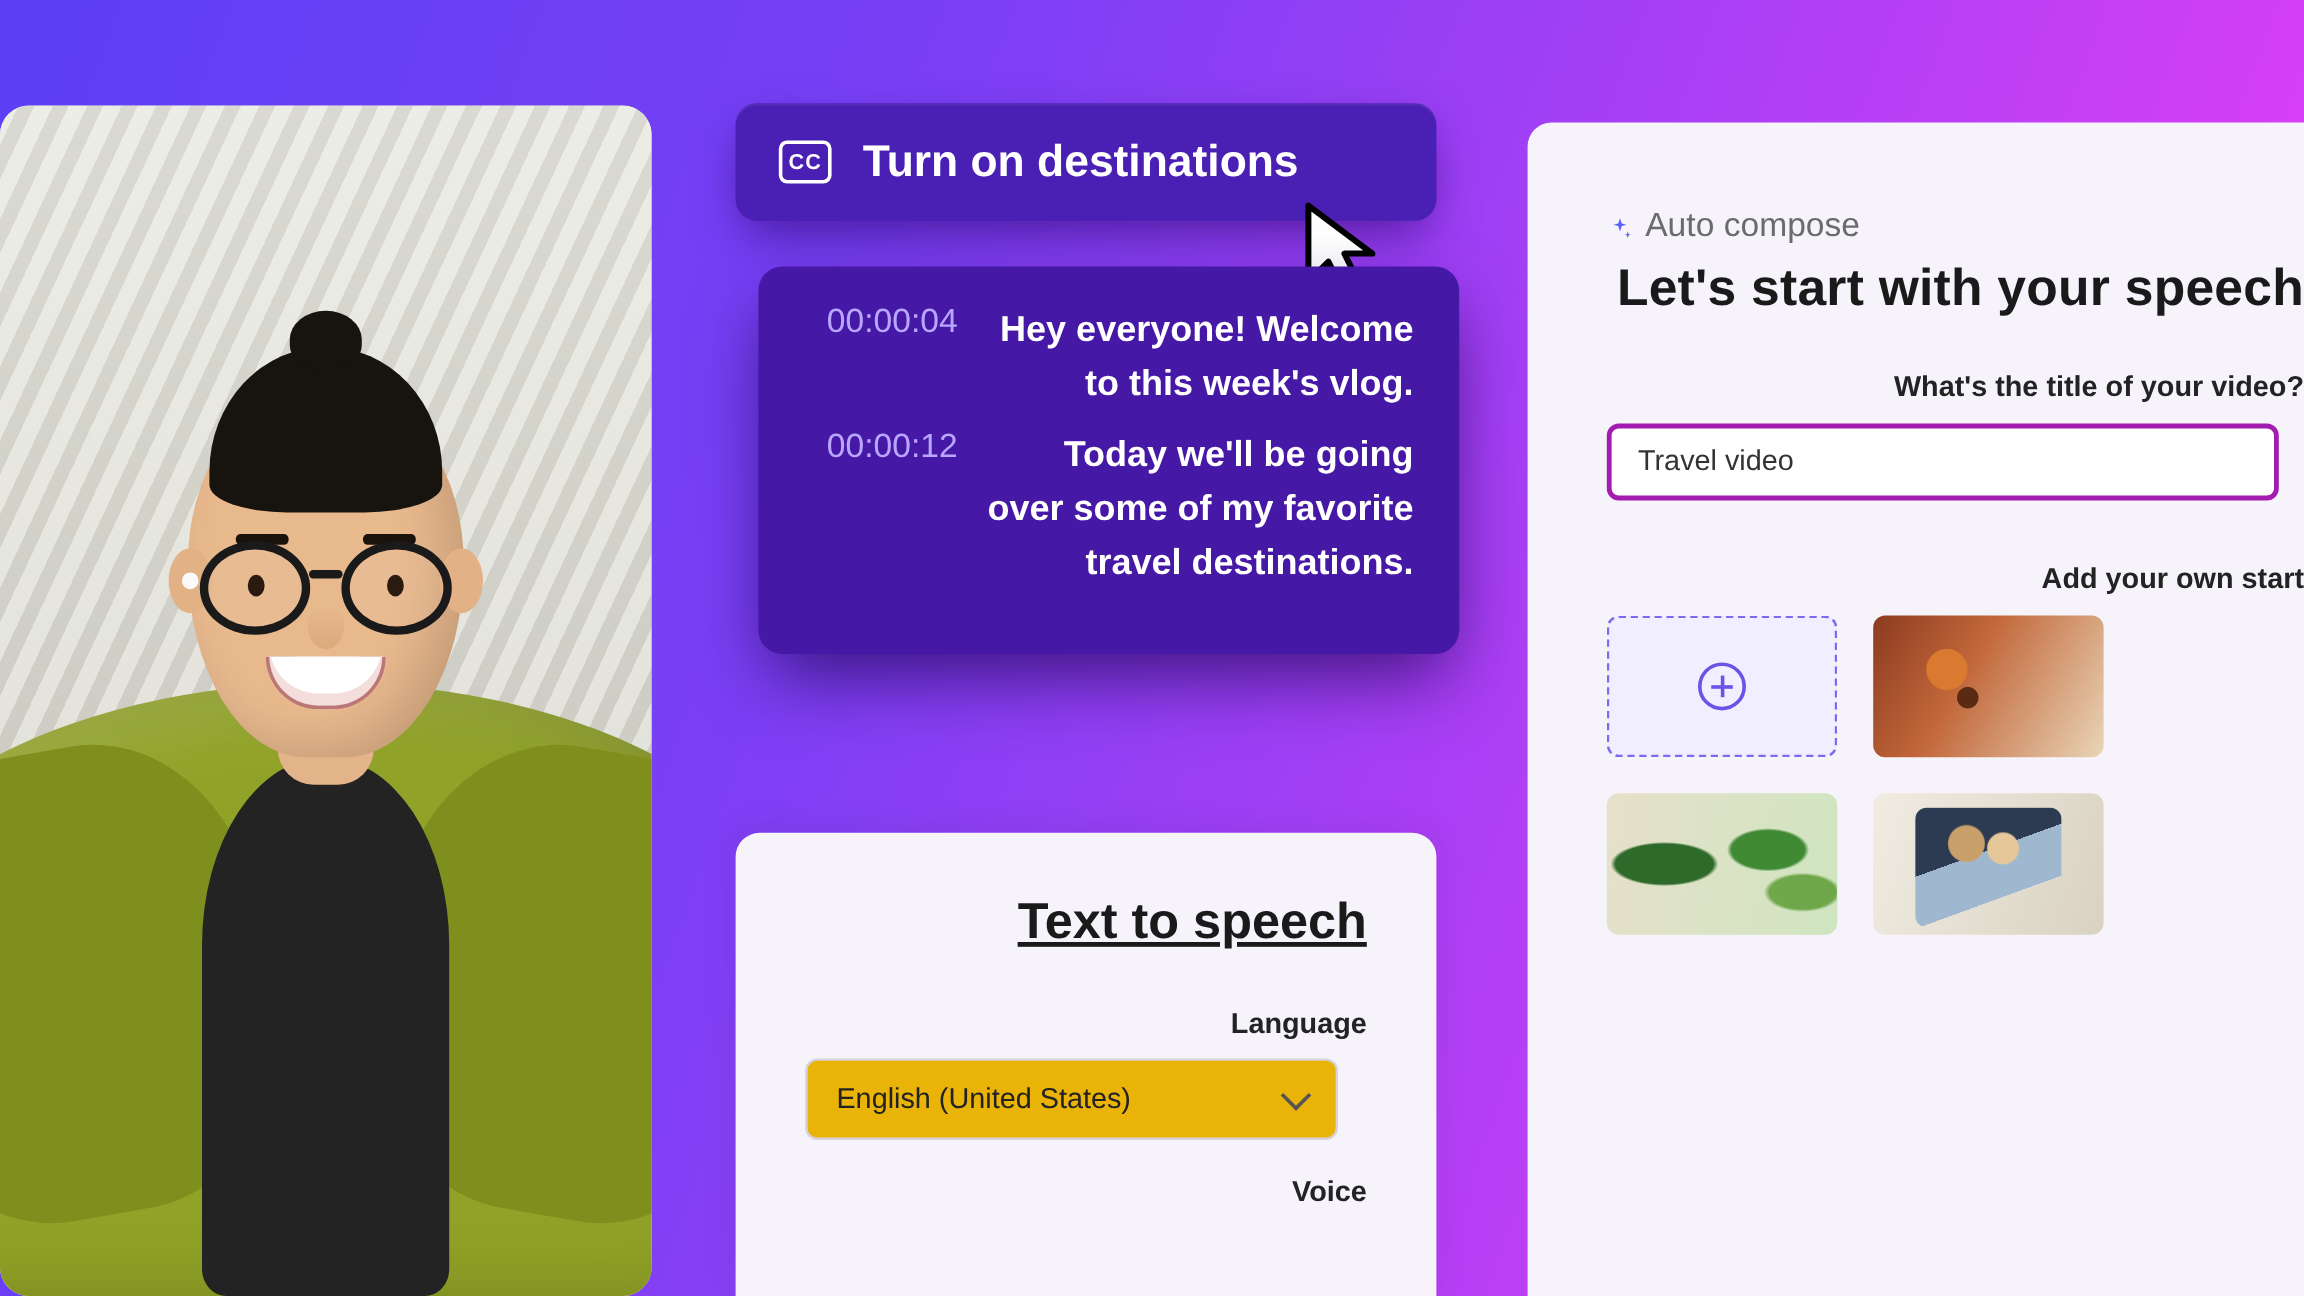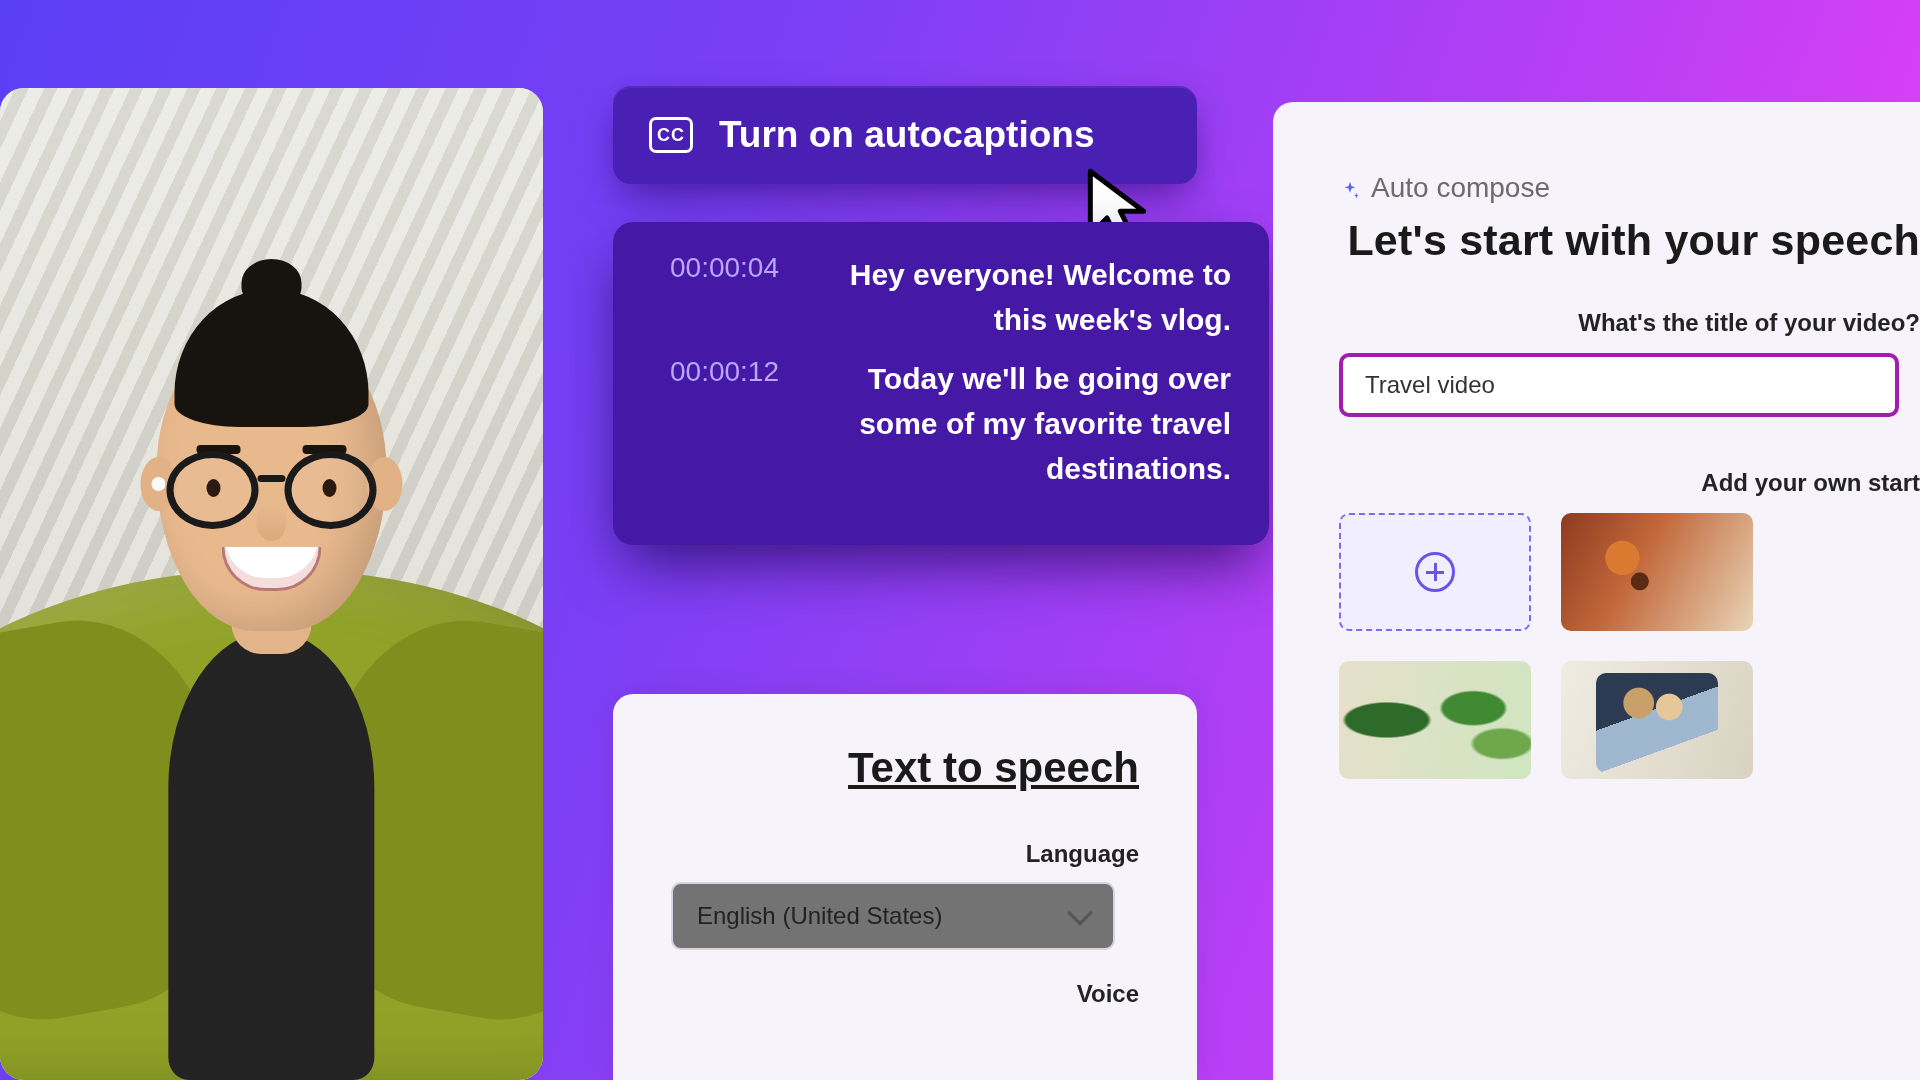--- a/index.html
+++ b/index.html
@@ -117,22 +117,22 @@
     display:flex;align-items:center;justify-content:center;
     font-size:18px;font-weight:700;letter-spacing:1px;
     flex-shrink:0;
   }
   .cursor-arrow{
     position:absolute; left:1082px; top:168px; width:70px;height:80px;
     pointer-events:none;
   }
 
   .caption-panel{
-    position:absolute; left:613px; top:222px;
-    width:656px; padding:30px 38px 40px;
+    position:absolute; left:632px; top:222px;
+    width:584px; padding:30px 38px 40px;
     background:#4618a6;
     border-radius:20px;
     box-shadow:0 26px 60px -10px rgba(20,0,70,.7);
     color:#fff;
   }
   .cap-row{display:flex; gap:22px; margin-bottom:14px;}
   .cap-ts{color:#b9a6ff; font-size:28px; font-weight:500; flex:0 0 128px;}
   .cap-text{font-size:30px; line-height:1.5; font-weight:700;}
 
   .tts-panel{
@@ -140,21 +140,21 @@
     width:584px; height:386px;
     background:#f6f3fb;
     border-radius:20px 20px 0 0;
     padding:50px 58px 0;
     box-shadow:0 -2px 30px rgba(0,0,0,.08);
   }
   .tts-panel h2{font-size:42px;font-weight:600;color:#1a1a1a;margin-bottom:48px;text-decoration:underline;}
   .field-label{font-size:24px;font-weight:600;color:#232323;margin-bottom:14px;}
   .select{
     width:444px;height:68px;border:2px solid #d6d2de;border-radius:10px;
-    background:#737373;display:flex;align-items:center;justify-content:space-between;
+    background:#eab308;display:flex;align-items:center;justify-content:space-between;
     padding:0 24px;font-size:24px;color:#222;cursor:pointer;margin-bottom:30px;
   }
   .chev{width:18px;height:18px;border-right:3px solid #555;border-bottom:3px solid #555;
     transform:rotate(45deg);margin-top:-6px;}
 
   
   .compose-panel{
     position:absolute; left:1273px; top:88px;
     width:647px; height:992px;
     background:#f6f3fb;
@@ -234,21 +234,21 @@
             <span class="eye r"></span>
         </div>
         <div class="nose"></div>
         <div class="mouth"></div>
       </div>
     </div>
   </div>
 
   <div class="autocap-btn">
     <span class="cc-icon">CC</span>
-    <span>Turn on autocaptions</span>
+    <span>Turn on destinations</span>
   </div>
 
   <svg class="cursor-arrow" viewBox="0 0 40 48">
     <path d="M4 2 L4 40 L14 30 L22 46 L30 42 L22 26 L36 26 Z" fill="#fff" stroke="#000" stroke-width="3" stroke-linejoin="round"></path>
   </svg>
 
   <div class="caption-panel">
     <div class="cap-row">
       <div class="cap-ts">00:00:04</div>
       <div class="cap-text">Hey everyone! Welcome to this week's vlog.</div>

